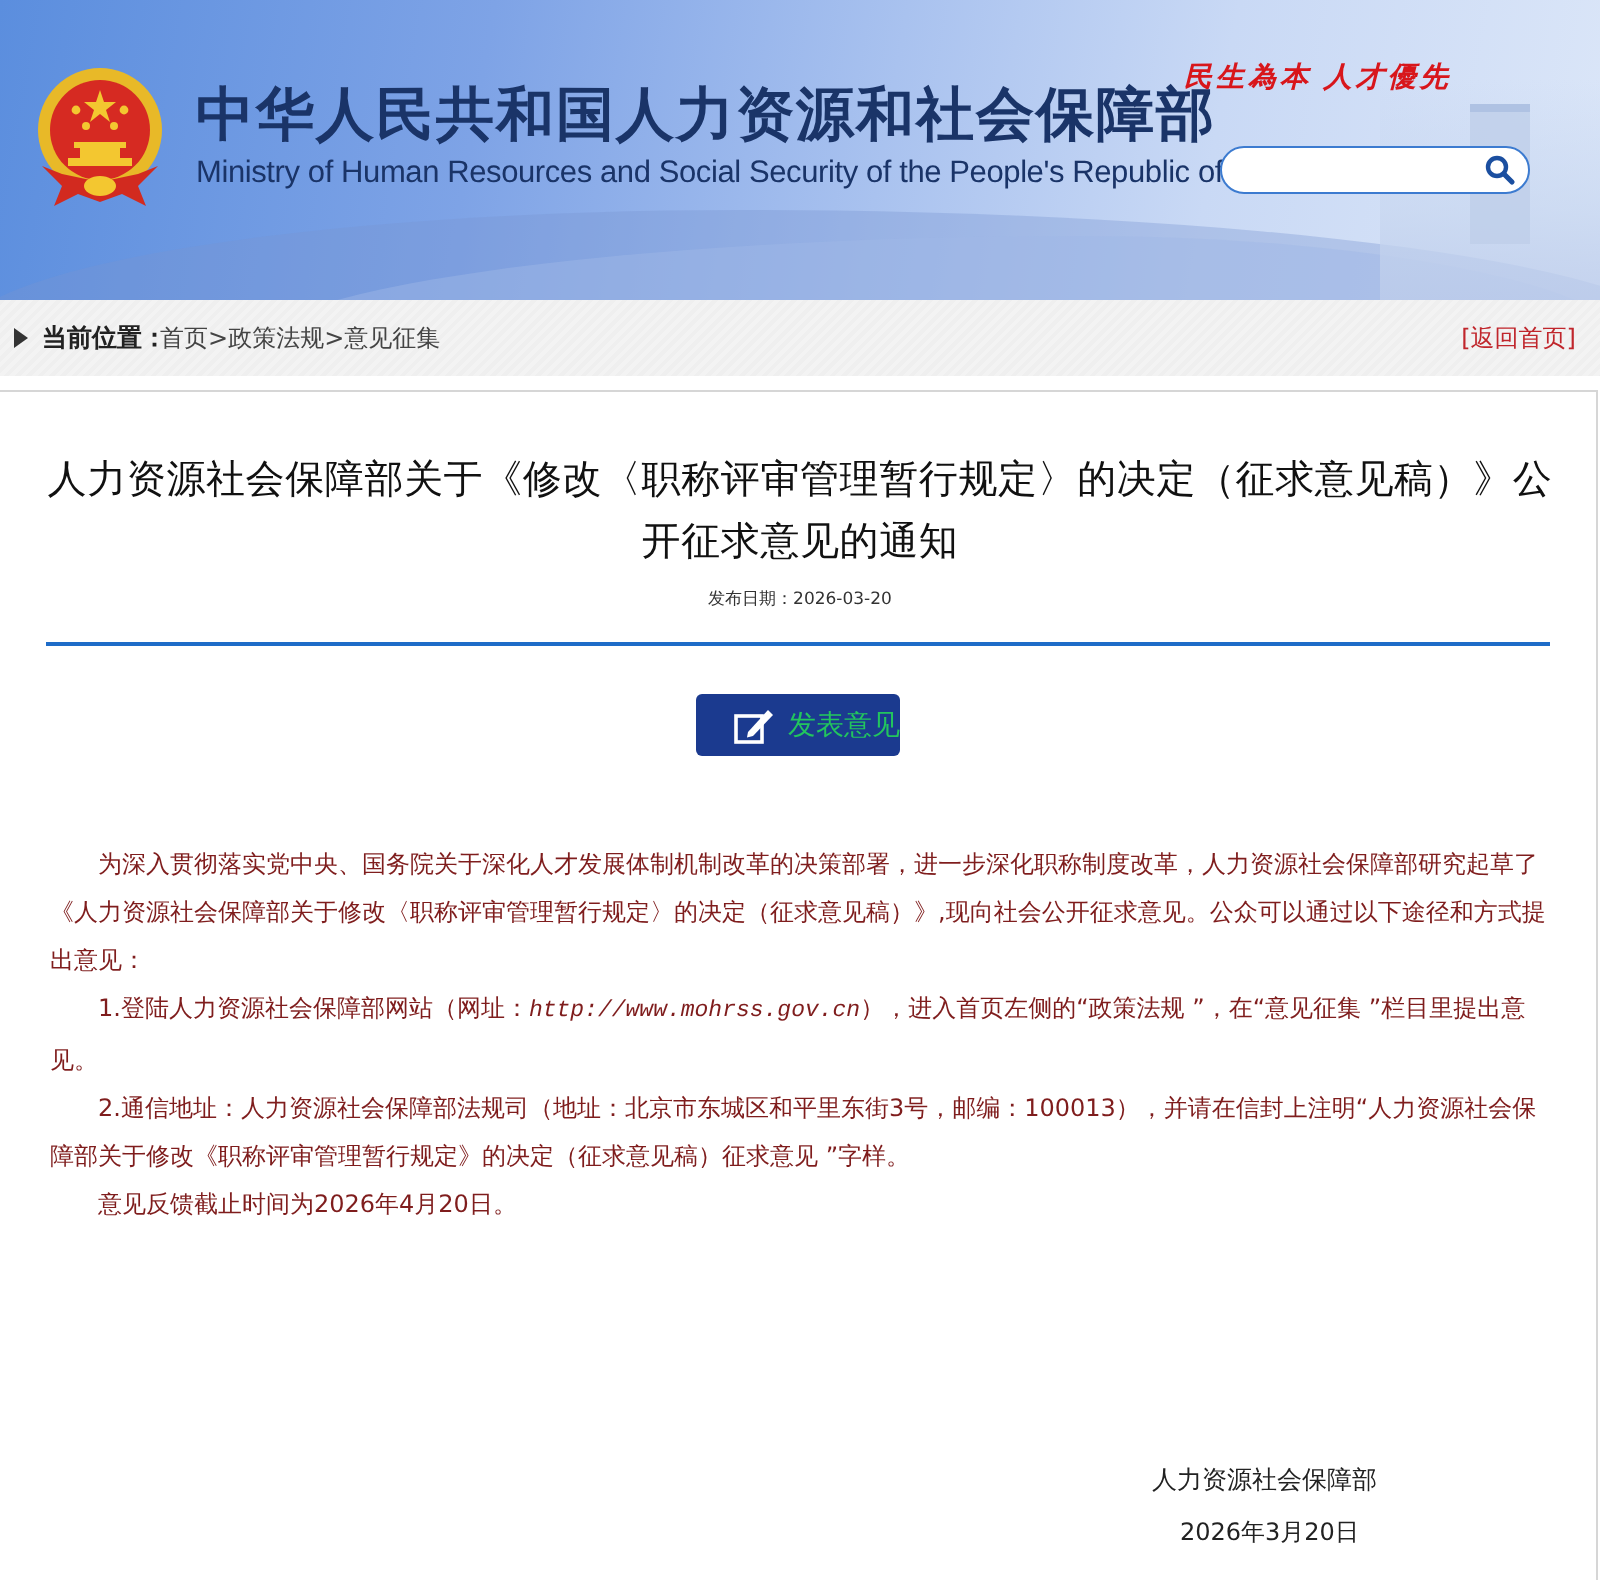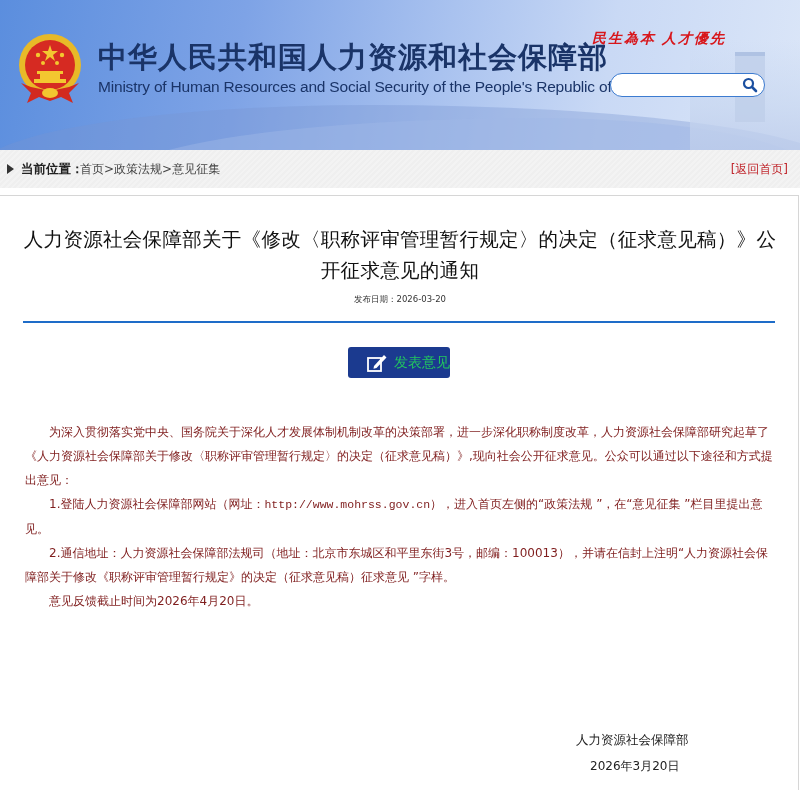--- a/index.html
+++ b/index.html
@@ -104,21 +104,21 @@
     font-size: 14px;
   }
   .comment-btn svg { width: 22px; height: 20px; }
 
   .body-text {
     position: absolute; left: 25px; top: 224px; width: 752px;
     font-family: "DejaVu Sans", sans-serif; font-size: 12px; color: #7f1d1d; line-height: 24px;
   }
   .body-text p { margin: 0; }
   .indent { text-indent: 24px; }
-  .mono { font-family: "Liberation Mono", monospace; font-size: 11.5px; }
+  .mono { font-family: "Liberation Mono", monospace; font-size: 11.5px; font-style: italic; }
   .deadline { padding-left: 24px; }
 
   .sign-org {
     position: absolute; left: 576px; top: 536px; font-size: 12.5px; color: #222; white-space: nowrap;
   }
   .sign-date {
     position: absolute; left: 590px; top: 562px; font-size: 12px; color: #222; white-space: nowrap;
   }
 </style>
 </head>

